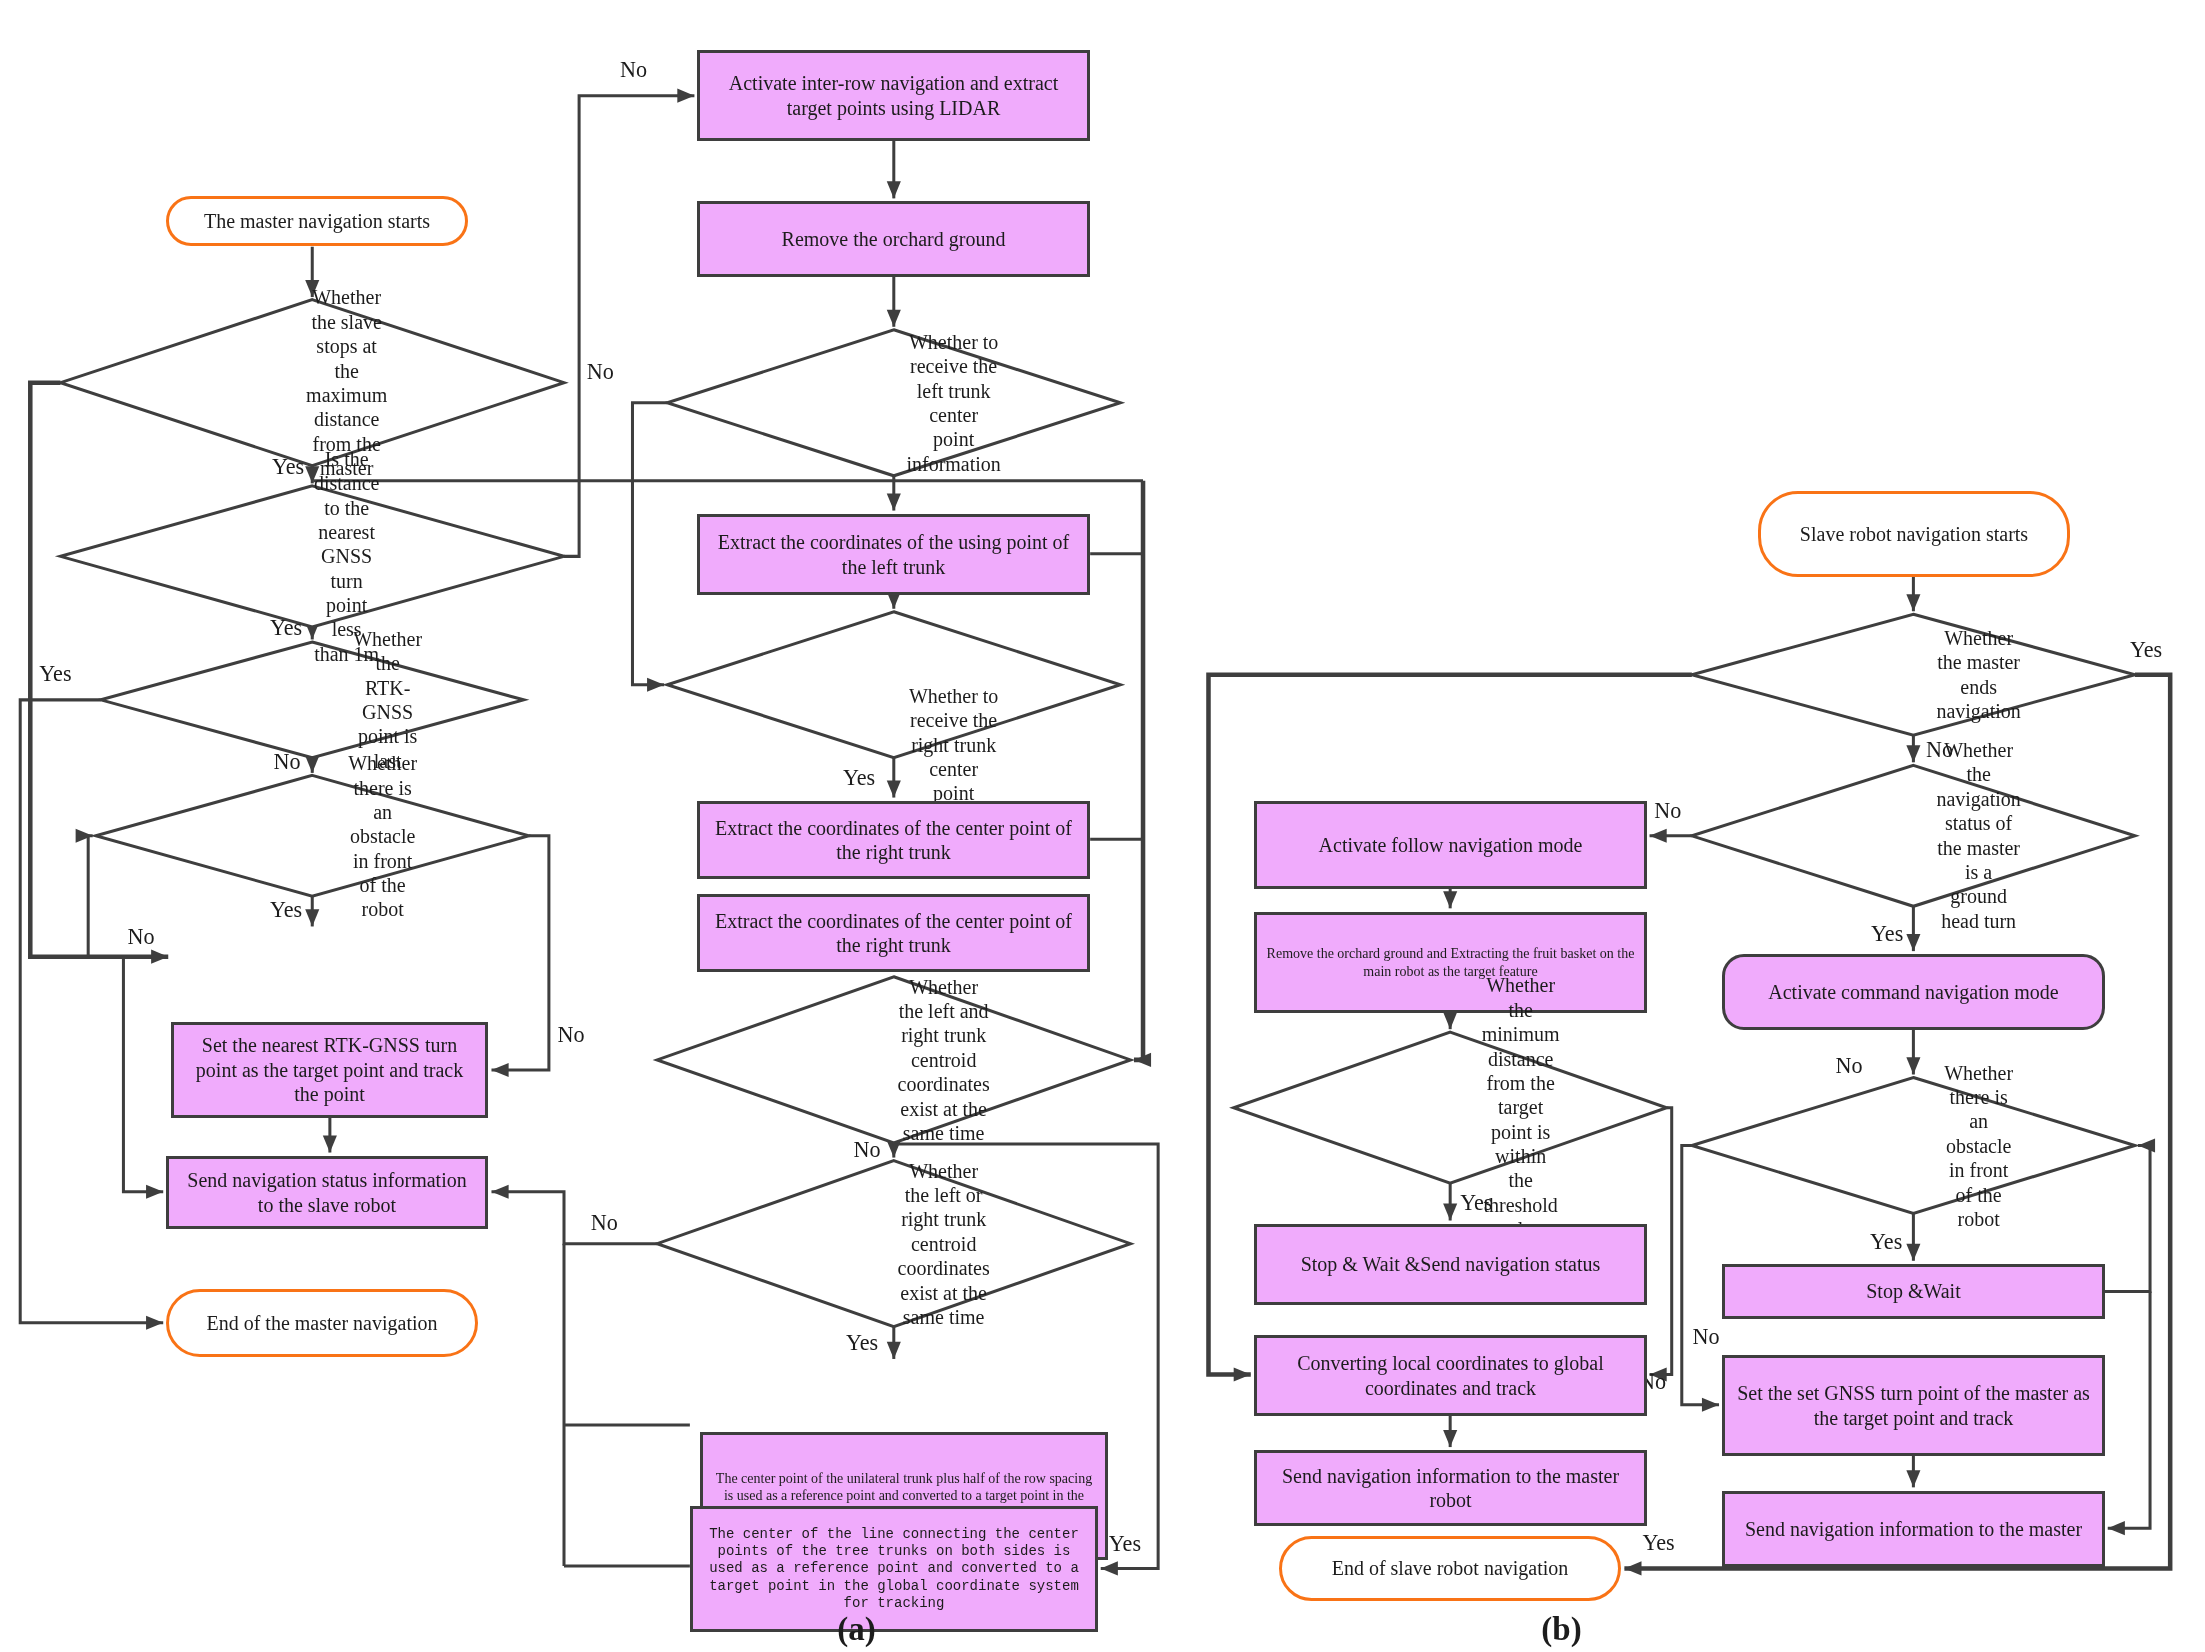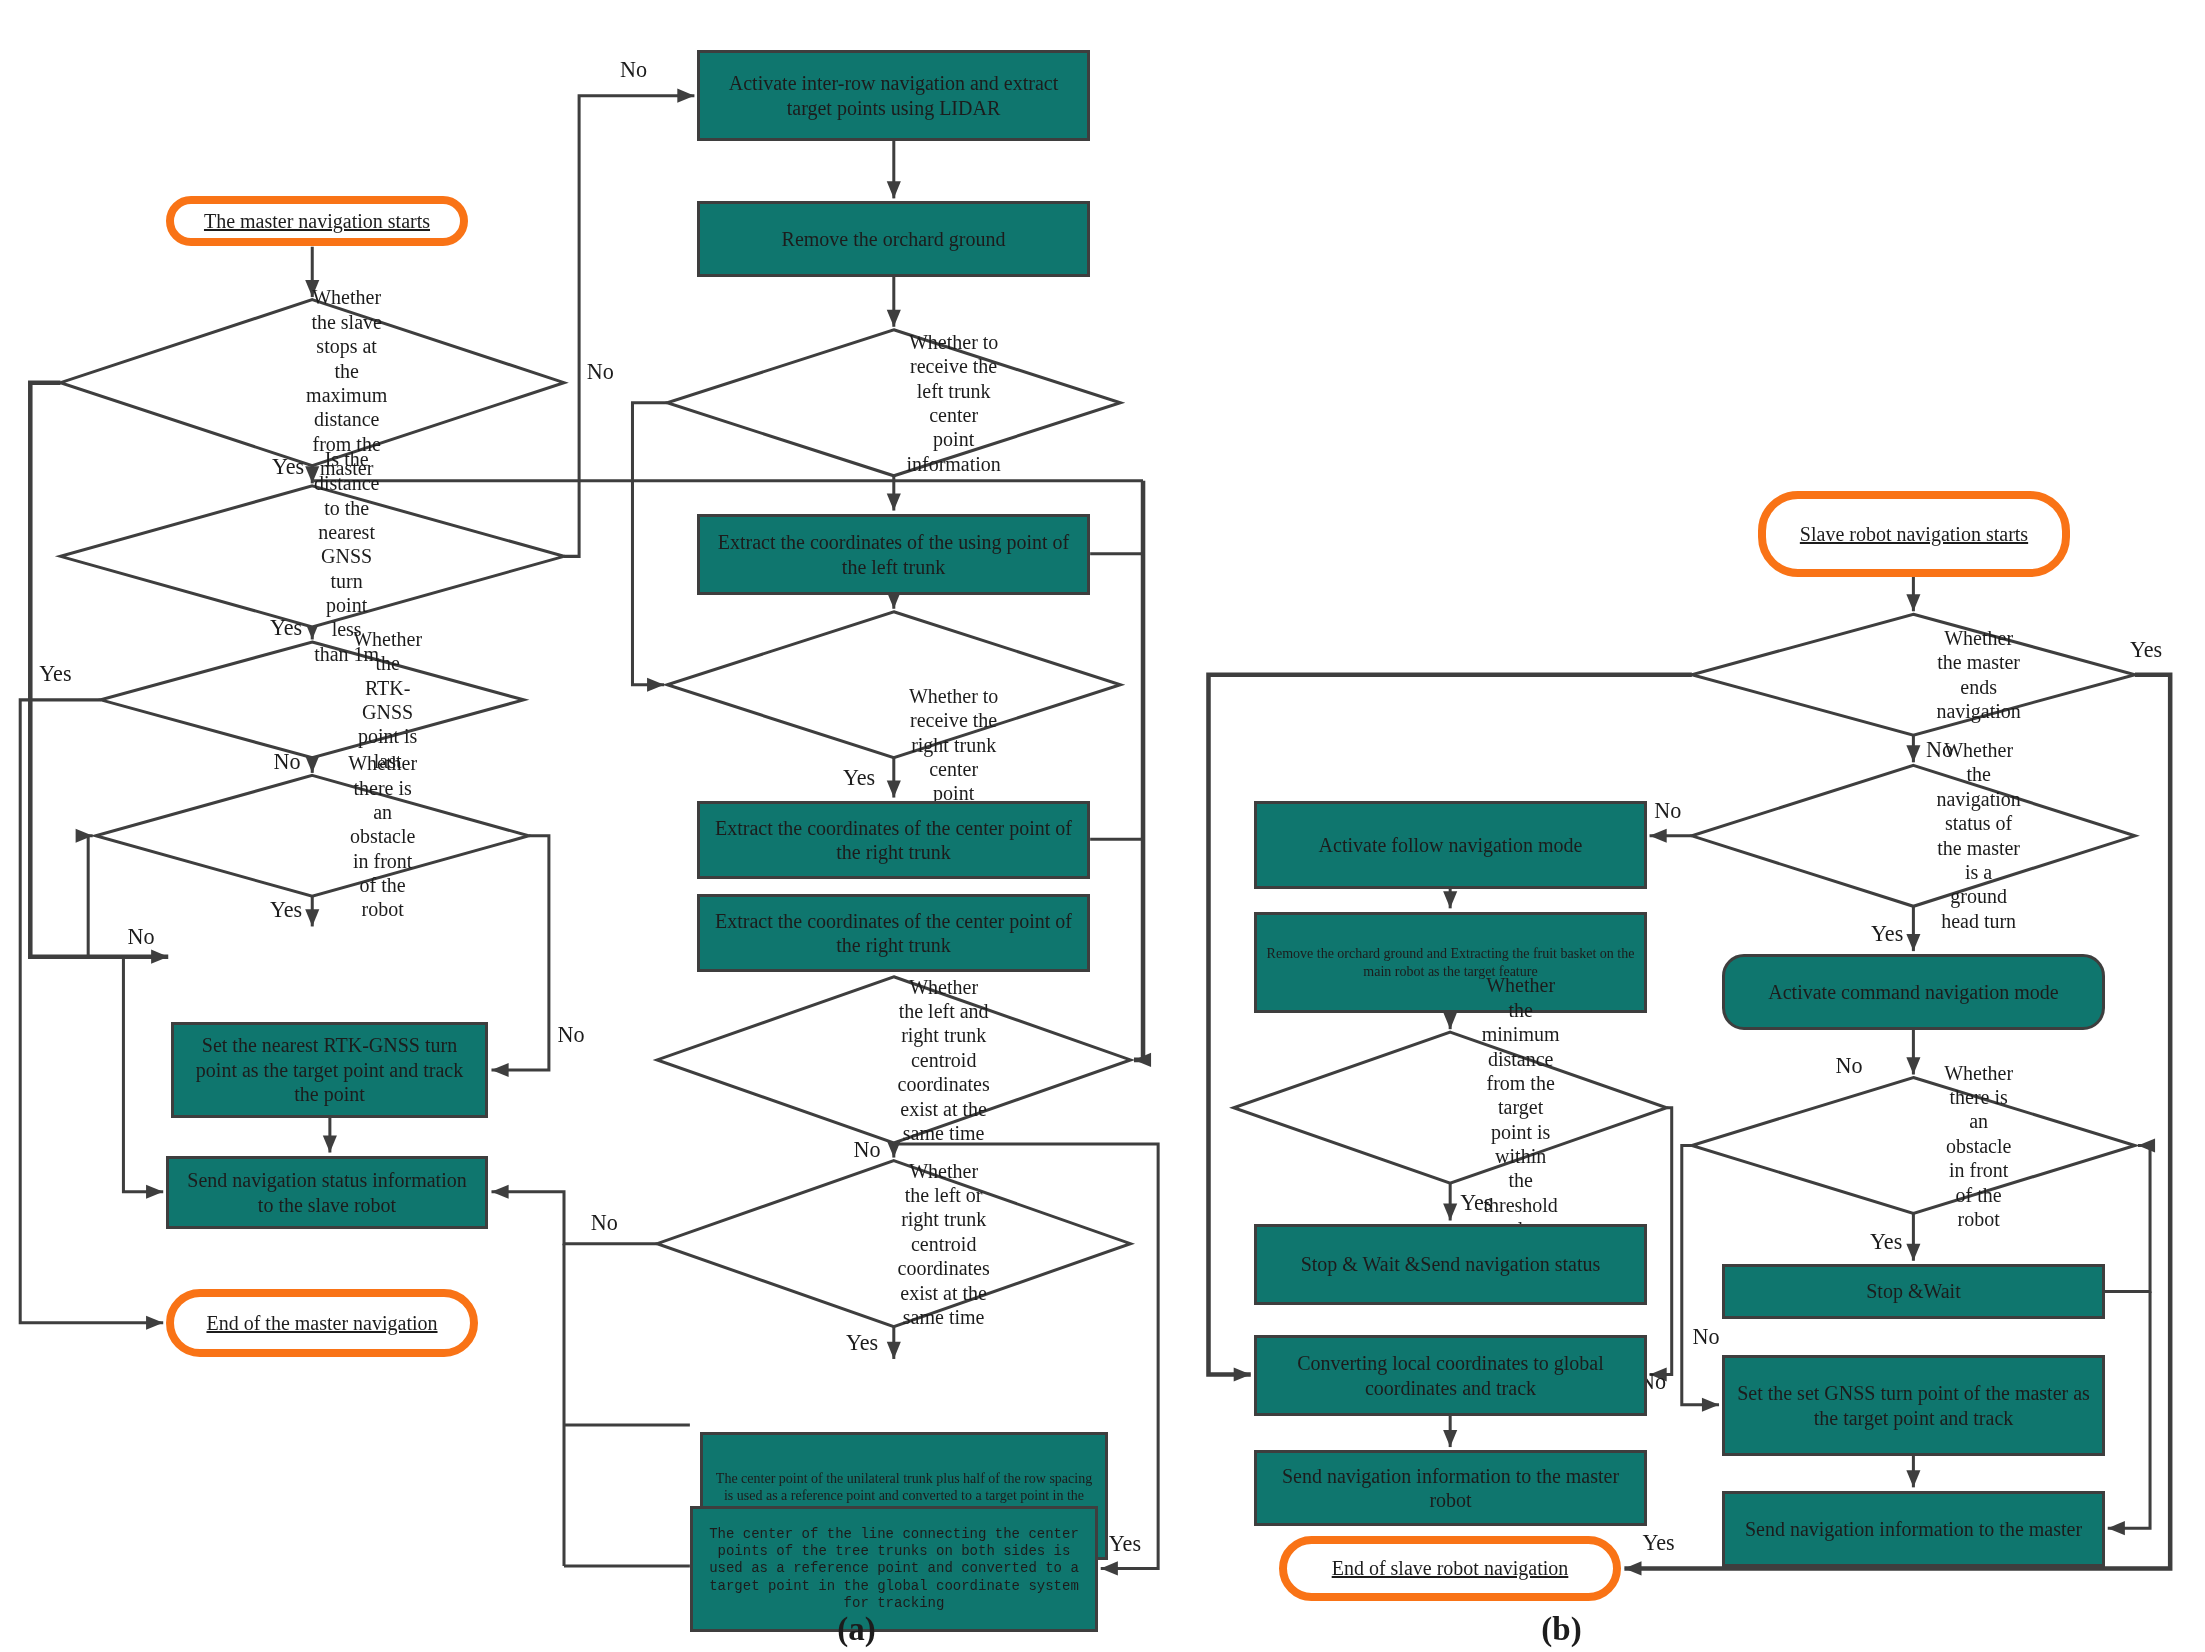--- a/index.html
+++ b/index.html
@@ -1,22 +1,22 @@
 <!DOCTYPE html>
 <html style="font-size:8px"><head>
 <meta charset="utf-8">
 <style>
   html,body{margin:0;padding:0;background:#ffffff;}
   #canvas{position:relative;width:2205px;height:1652px;background:#ffffff;
           font-family:"Liberation Serif","DejaVu Serif",serif;color:#1c1c1c;}
   #wires{position:absolute;left:0;top:0;z-index:1;}
   .node{position:absolute;z-index:2;display:flex;align-items:center;justify-content:center;
         text-align:center;font-size:20px;line-height:1.22;box-sizing:border-box;color:#1c1c1c;}
-  .process{background:#0f766e;border:3px solid #3e3e3e;padding:2px 9px;}
-  .terminator{background:#ffffff;border:8px solid #f97316;border-radius:40px;padding:10px 12px;text-decoration:underline;}
+  .process{background:#f0abfc;border:3px solid #3e3e3e;padding:2px 9px;}
+  .terminator{background:#ffffff;border:3px solid #f97316;border-radius:40px;padding:10px 12px;}
   .decision{background:transparent;border:none;padding:0 13%;}
   .small{font-size:14px;}
   .caption{font-size:33px;font-weight:bold;z-index:2;}
   .edge-label{font-size:44px;fill:#1c1c1c;font-family:"Liberation Serif","DejaVu Serif",serif;}
   polyline,line{fill:none;stroke:#3e3e3e;stroke-width:6;}
   .thick{stroke-width:9;}
   polygon.dshape{fill:#ffffff;stroke:#3e3e3e;stroke-width:6;}
 </style>
 </head>
 <body>

